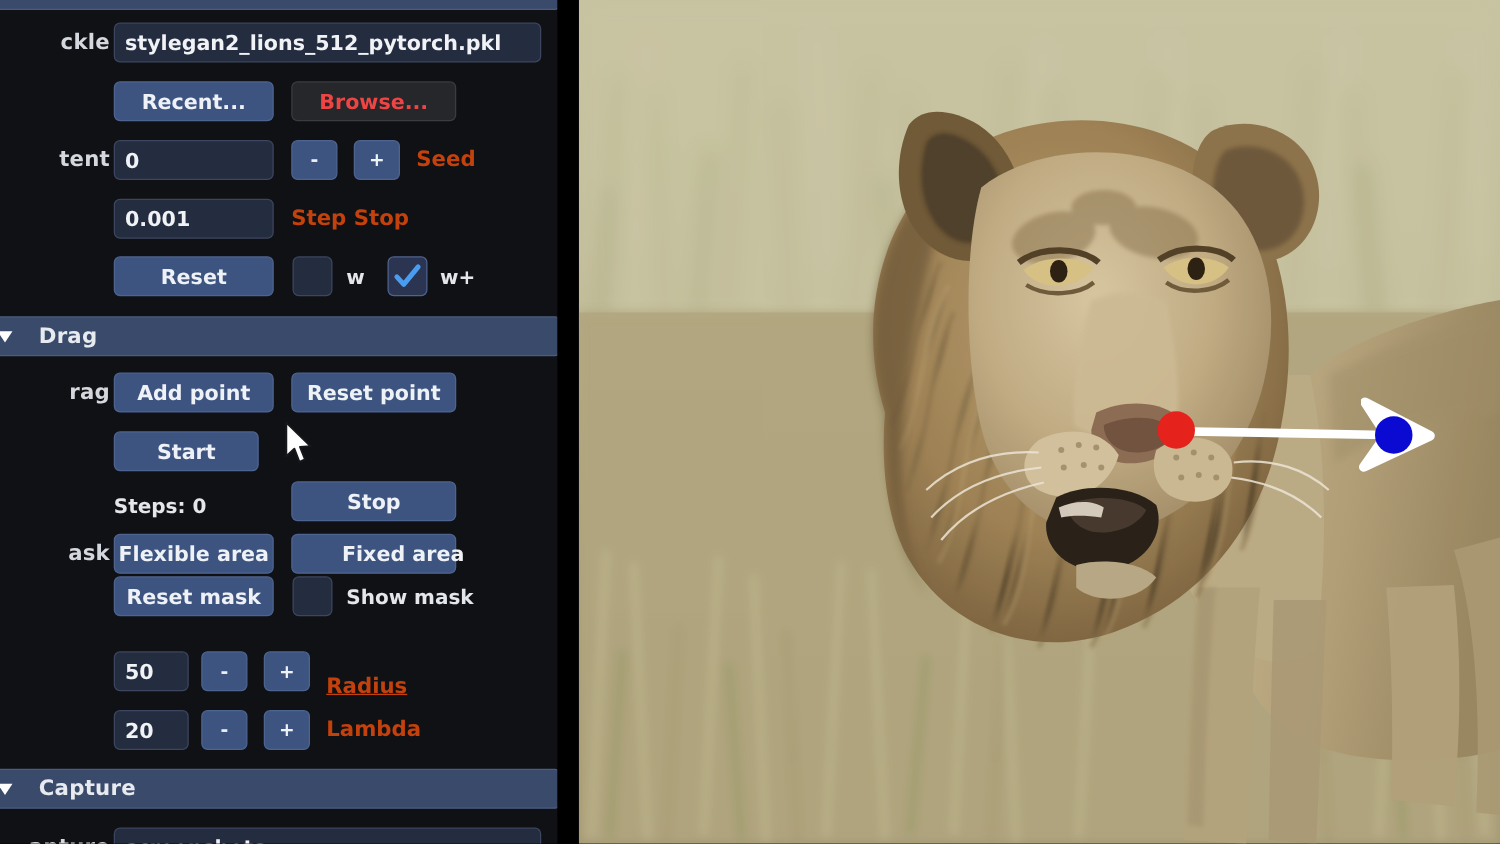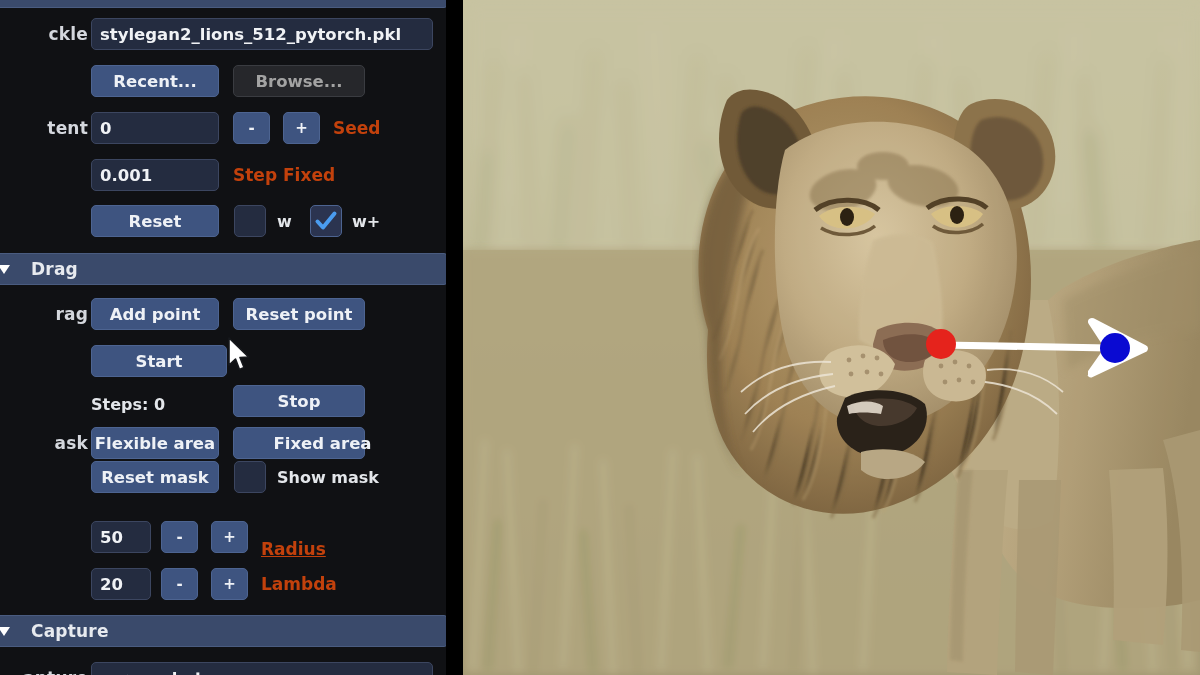--- a/index.html
+++ b/index.html
@@ -49,21 +49,21 @@
   
   .btn{
     position:absolute;height:32px;box-sizing:border-box;
     background:#3e5480;border:1px solid #4d6491;border-radius:5px;
     color:#eef1f6;font-size:16.5px;font-weight:600;
     display:flex;align-items:center;justify-content:center;
     cursor:pointer;white-space:nowrap;
   }
   .btn.small{font-size:15px;}
   .btn.disabled{
-    background:#26272b;border:1px solid #3a3c41;color:#a3a3a3;cursor:default;text-align:center;
+    background:#26272b;border:1px solid #3a3c41;color:#ef4444;cursor:default;text-align:center;
   }
 
   
   .cbox{
     position:absolute;width:32px;height:32px;box-sizing:border-box;
     background:#242c40;border:1px solid #3c4660;border-radius:5px;cursor:pointer;
   }
   .cbox.on{background:#2b3450;border:1px solid #4d6491;}
   .cbox.on svg{position:absolute;left:3px;top:3px;}
 
@@ -124,21 +124,21 @@
     <div class="row" style="top:108px;">
       <div class="lbl-left">tent</div>
       <div class="field" style="left:91px;top:4px;width:128px;">0</div>
       <div class="btn small" style="left:233px;top:4px;width:37px;">-</div>
       <div class="btn small" style="left:283px;top:4px;width:37px;">+</div>
       <div class="lbl-right" style="left:333px;top:0;">Seed</div>
     </div>
 
     <div class="row" style="top:155px;">
       <div class="field" style="left:91px;top:4px;width:128px;">0.001</div>
-      <div class="lbl-right" style="left:233px;top:0;">Step Fixed</div>
+      <div class="lbl-right" style="left:233px;top:0;">Step Stop</div>
     </div>
 
     <div class="row" style="top:201px;">
       <div class="btn" style="left:91px;top:4px;width:128px;">Reset</div>
       <div class="cbox" style="left:234px;top:4px;"></div>
       <div class="lbl-plain" style="left:277px;top:0;font-size:16px;">w</div>
       <div class="cbox on" style="left:310px;top:4px;">
         <svg width="24" height="24" viewBox="0 0 24 24">
           <path d="M3.5 12.5 L9 18.5 L20.5 4.5" stroke="#4a9cf0" stroke-width="4" fill="none" stroke-linecap="round" stroke-linejoin="round"></path>
         </svg>
@@ -155,21 +155,21 @@
       <span class="stitle">Drag</span>
     </div>
 
     <div class="row" style="top:294px;">
       <div class="lbl-left">rag</div>
       <div class="btn" style="left:91px;top:4px;width:128px;">Add point</div>
       <div class="btn" style="left:233px;top:4px;width:132px;">Reset point</div>
     </div>
 
     <div class="row" style="top:341px;">
-      <div class="btn" style="left:91px;top:4px;width:136px;">Start</div>
+      <div class="btn" style="left:91px;top:4px;width:116px;">Start</div>
       <div class="btn" style="left:233px;top:4px;width:132px;margin-top:40px;">Stop</div>
     </div>
 
     <div class="row" style="top:384px;">
       <div class="lbl-plain" style="left:91px;top:0;">Steps: 0</div>
     </div>
 
     <div class="row" style="top:423px;">
       <div class="lbl-left">ask</div>
       <div class="btn" style="left:91px;top:4px;width:128px;">Flexible area</div>

